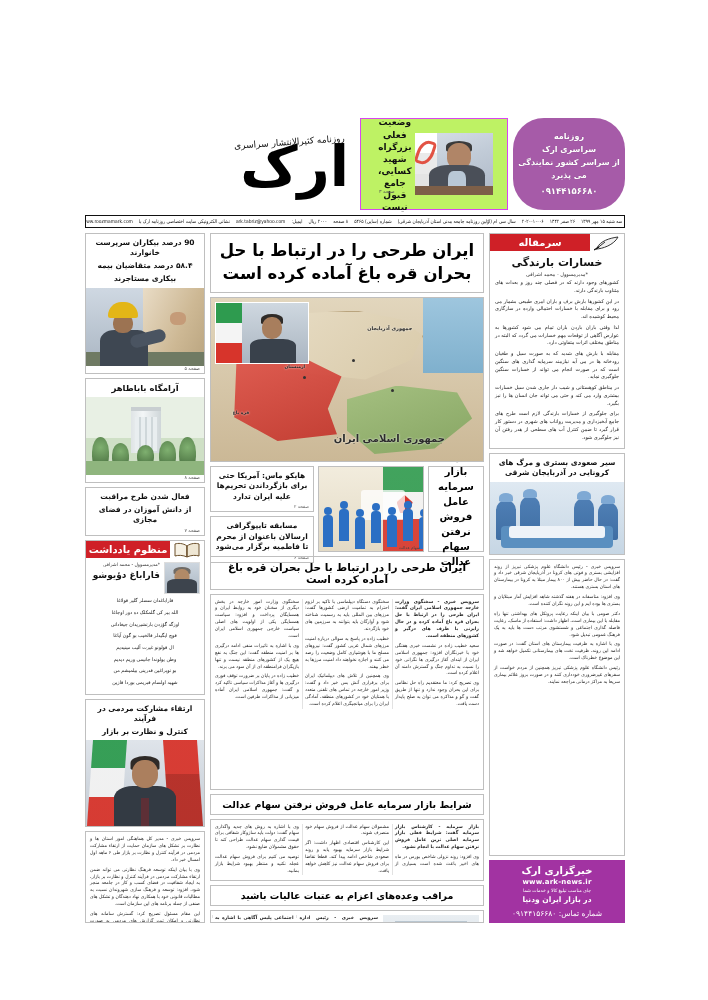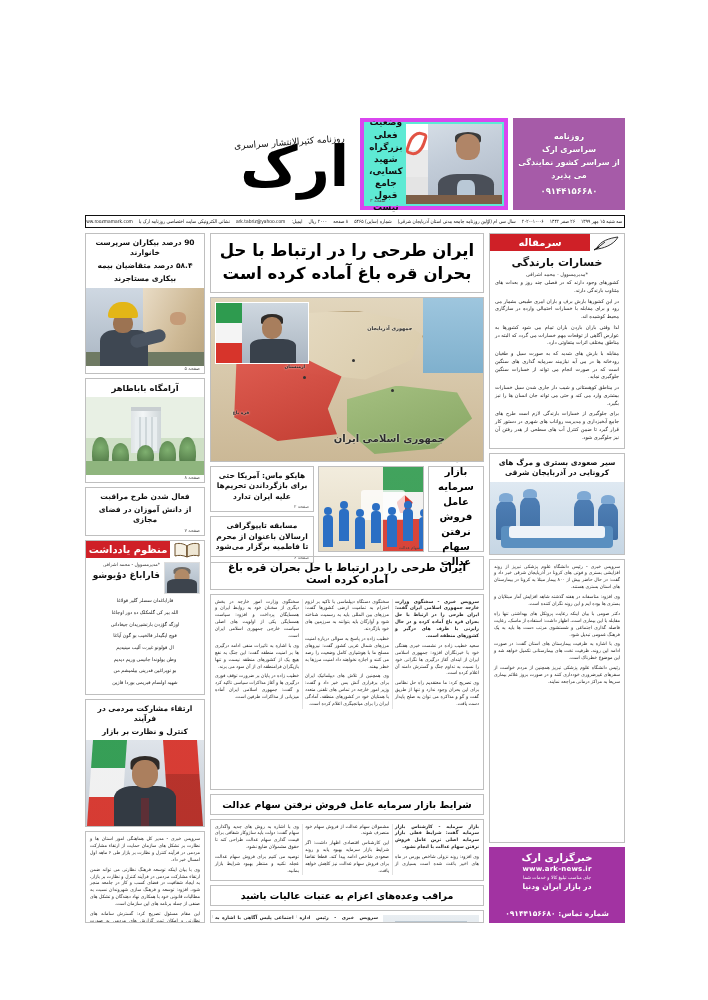--- a/index.html
+++ b/index.html
@@ -28,34 +28,35 @@
     align-items: stretch;
   }
   .mh-promo {
     width: 112px;
     background: #a65ba8;
     color: #fff;
     display: flex; flex-direction: column;
     align-items: center; justify-content: center;
     gap: 3px;
     padding: 4px 3px;
+    border-radius: 31px;
   }
   .mh-promo div {
     font-size: 8px; font-weight: bold; line-height: 1.25;
     text-align: center;
     text-shadow: 0 0 1px rgba(0,0,0,.25);
   }
   .mh-promo div.phone { font-size: 8.5px; letter-spacing: .3px; margin-top: 2px; }
 
   .mh-teaser {
     width: 148px;
-    border: 4px solid #d946ef;
-    background: #5eead4;
+    border: 1px solid #d946ef;
+    background: #bef264;
     display: flex; flex-direction: row;
-    padding: 2px;
+    padding: 14px;
   }
   .mh-teaser-photo {
     width: 86px;
     background:
       linear-gradient(160deg,#d8e0e8 0%,#c2ccd8 45%,#aeb8c6 100%);
     position: relative; overflow: hidden;
   }
   .mh-teaser-photo .flagstripe {
     position:absolute; left:0; top:0; bottom:0; width:22px;
     background: linear-gradient(#fff 0 32%, #eaeaea 32% 66%, #e4e4e4 66% 100%);
@@ -401,21 +402,21 @@
 
   
   .ad-purple {
     background:#a233a2; color:#fff; text-align:center;
     padding: 5px 4px; 
   }
   .ad-purple .t1 { font-size: 10px; font-weight:bold; margin-bottom:2px; }
   .ad-purple .t2 { font-size: 7px; font-weight:bold; direction:ltr; letter-spacing:.2px; }
   .ad-purple .t3 { font-size: 4.6px; margin: 2px 0; }
   .ad-purple .t4 { font-size: 7.5px; font-weight:bold; }
-  .ad-purple .t5 { font-size: 7.5px; font-weight:bold; margin-top:18px; }
+  .ad-purple .t5 { font-size: 7.5px; font-weight:normal; margin-top:5px; }
 
   
   .poem {
     font-size: 4.8px; line-height:1.6; text-align:center; color:#1c1c1c;
     padding: 3px 4px;
   }
   .poem p { margin: 0 0 4px; }
   .poem-head { display:flex; flex-direction:row; align-items:stretch; }
   .poem-head .sec-head { flex:1; }
   .poem-icon { width:34px; display:flex; align-items:center; justify-content:center; background:#fff; }

